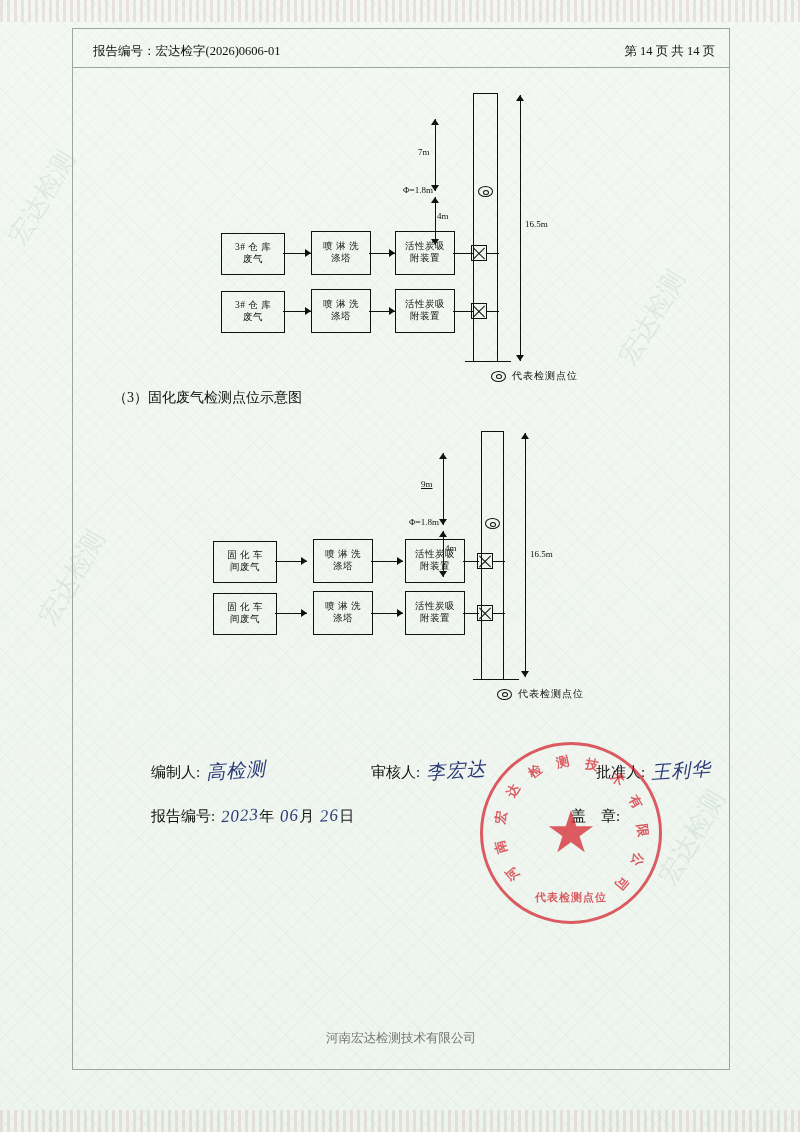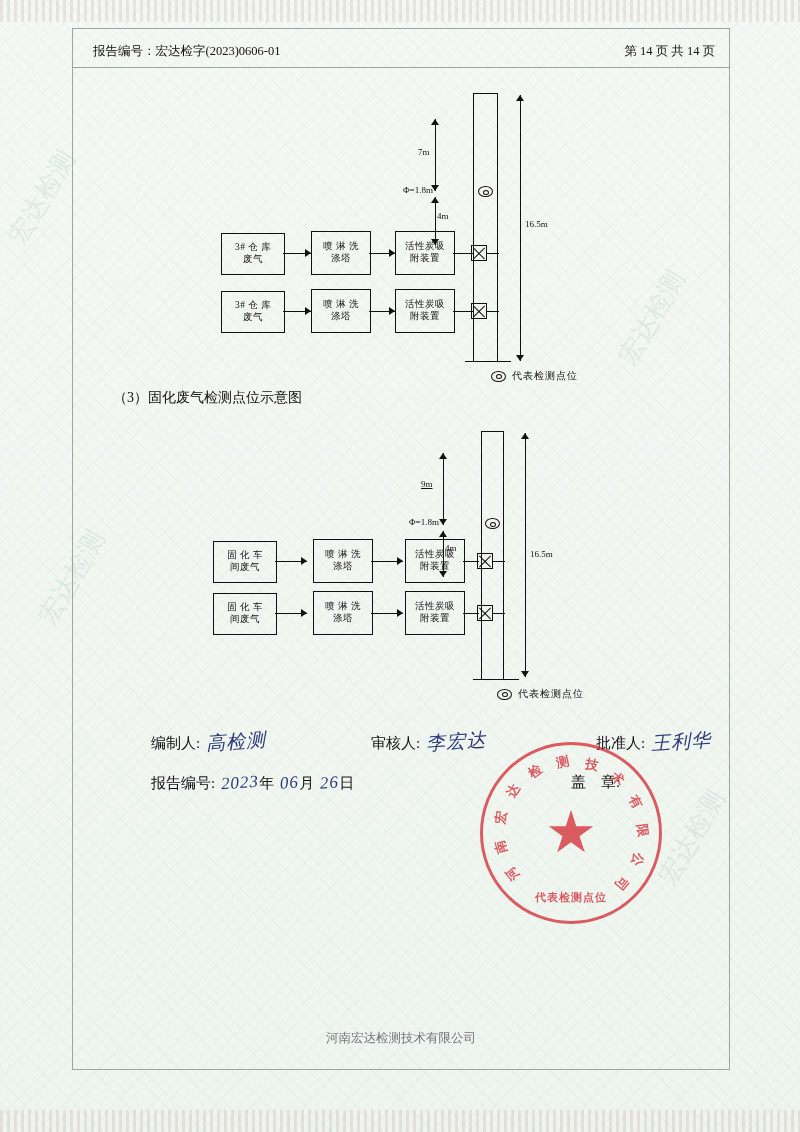--- a/index.html
+++ b/index.html
@@ -177,21 +177,21 @@
     height: 200px;
   }
   .sign-row {
     position: absolute;
     display: flex;
     align-items: baseline;
     font-size: 15px;
     font-family: "Liberation Serif", serif;
     color: #111;
   }
-  .sign-label { white-space: nowrap; }
+  .sign-label { white-space: nowrap; margin-top: 34px; }
   .handwrite {
     font-family: "Liberation Serif", serif;
     color: #1a2a6e;
     font-style: italic;
     font-size: 19px;
     transform: rotate(-4deg);
     letter-spacing: 1px;
     margin-left: 6px;
     opacity: 0.92;
   }
@@ -276,21 +276,21 @@
 
   <div class="watermark" style="left:-10px; top:180px;">宏达检测</div>
   <div class="watermark" style="left:20px; top:560px;">宏达检测</div>
   <div class="watermark" style="left:600px; top:300px;">宏达检测</div>
   <div class="watermark" style="left:640px; top:820px;">宏达检测</div>
 
   <div class="content">
 
     <div class="header">
       <div>
-        <span>报告编号：</span><span>宏达检字(2023)0606-01</span>
+        <span>报告编号：</span><span>宏达检字(2026)0606-01</span>
       </div>
       <div>第 14 页 共 14 页</div>
     </div>
     <div class="header-rule"></div>
 
     <div class="diagram d1">
 
       <div class="vline" style="left:400px; top:20px; height:268px;"></div>
       <div class="vline" style="left:424px; top:20px; height:268px;"></div>
       <div class="hline" style="left:400px; top:20px; width:24px;"></div>

